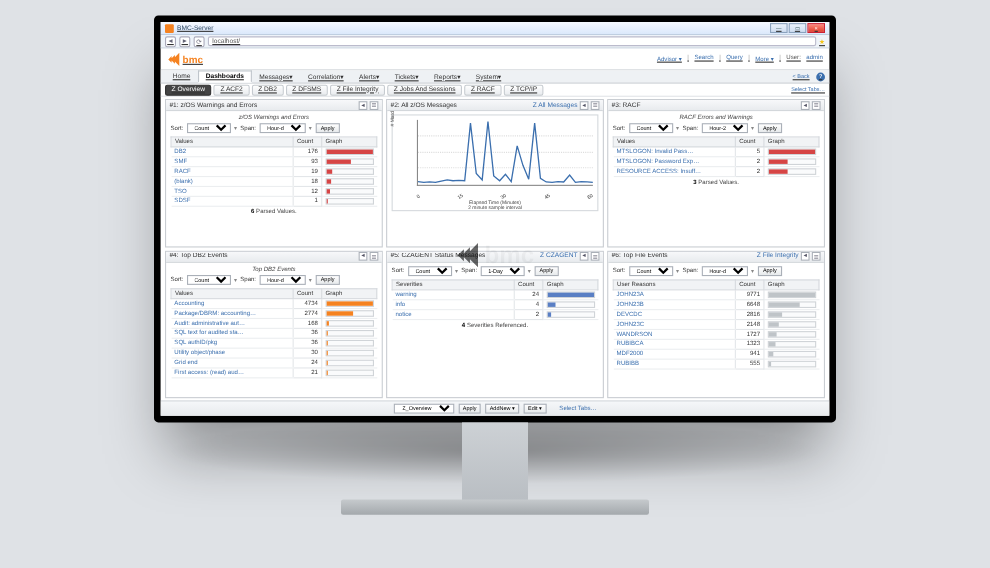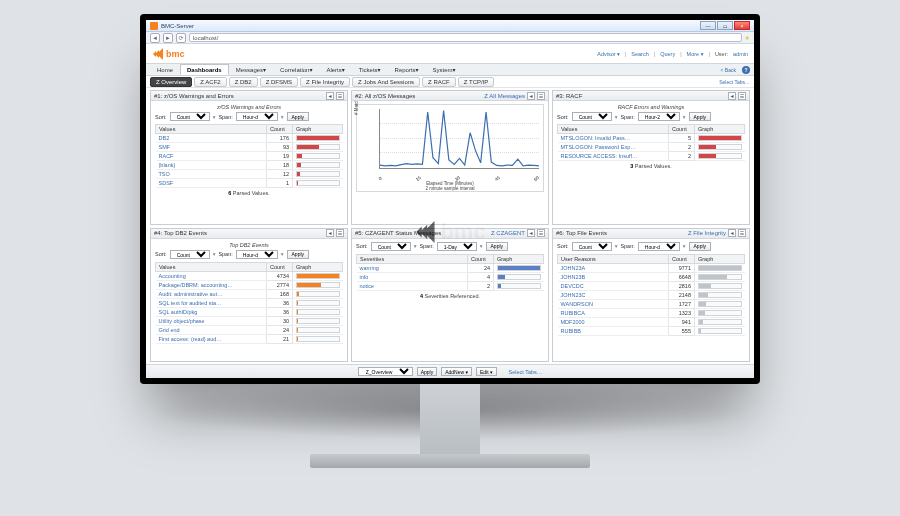--- a/index.html
+++ b/index.html
@@ -1,19 +1,19 @@
 <!DOCTYPE html>
 <html><head>
 <meta charset="utf-8">
 <style>
   * { box-sizing: border-box; }
   html,body { margin:0; padding:0; width:900px; height:516px; background:#dfe2e6; font-family:Arial,Helvetica,sans-serif; }
   
   .monitor { position:absolute; left:140px; top:14px; width:620px; height:370px; background:#000; border-radius:4px; padding:6px; box-shadow:0 40px 50px -10px rgba(0,0,0,.35); }
-  .screen { width:100%; height:100%; background:#fff; position:relative; overflow:hidden; font-size:6px; color:#333; }
+  .screen { width:100%; height:100%; background:#fff; position:relative; overflow:hidden; font-size:6px; color:#333;text-decoration:underline; }
   .stand-neck { position:absolute; left:420px; top:384px; width:60px; height:78px; background:linear-gradient(#cdd1d5,#b7bcc1);}
   .stand-base { position:absolute; left:310px; top:454px; width:280px; height:14px; background:linear-gradient(#c6cacd,#a3a8ac); border-radius:2px; box-shadow:0 22px 30px -8px rgba(0,0,0,.28);}
   .shadow { position:absolute; left:150px; top:380px; width:600px; height:60px; background:radial-gradient(ellipse at center, rgba(0,0,0,.25), rgba(0,0,0,0) 70%); }
 
   
   .titlebar { height:12px; background:linear-gradient(#f6f9ff,#dbe8fb); display:flex; align-items:center; padding:0 4px; border-bottom:1px solid #b8c9dd;}
   .titlebar .favicon{ width:8px;height:8px;background:#f58220;border-radius:1px;margin-right:3px;}
   .titlebar .ttl{flex:1;color:#2b4660;}
   .winbtns{display:flex;gap:1px;}
   .winbtn{width:16px;height:9px;border:1px solid #8aa2bd;background:linear-gradient(#eaf2fc,#d0def1);font-size:5px;display:flex;align-items:center;justify-content:center;color:#355;}

